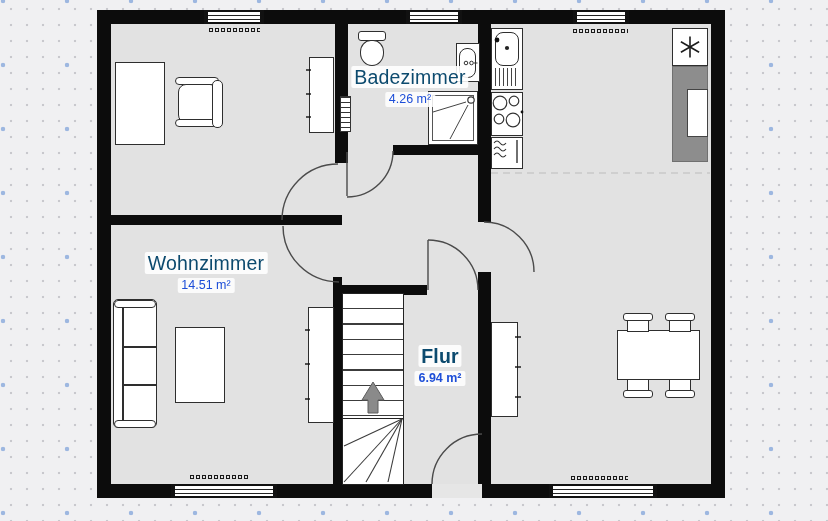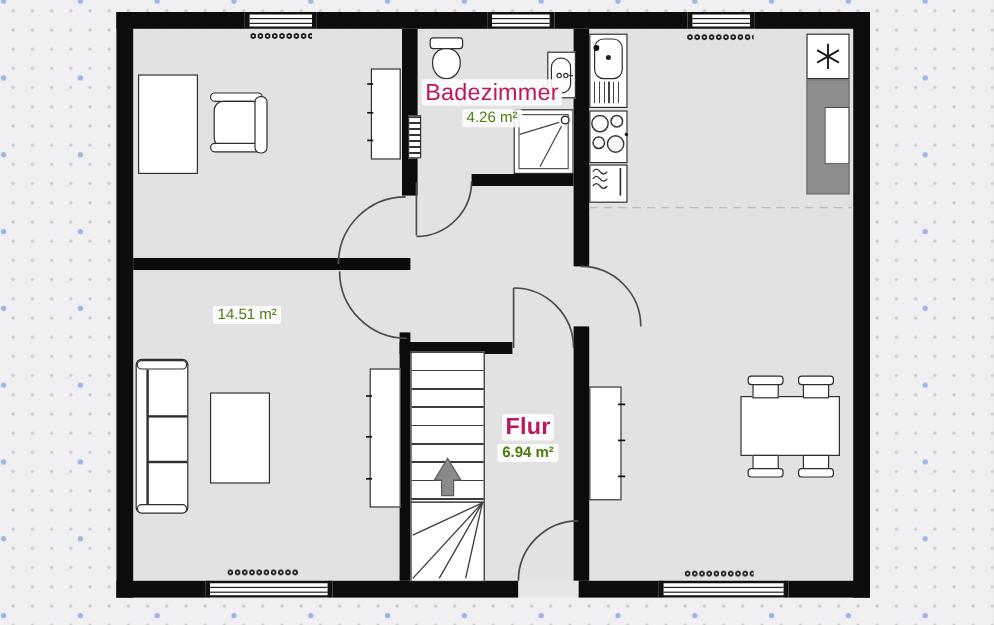--- a/index.html
+++ b/index.html
@@ -35,24 +35,24 @@
   .winder{position:absolute;left:342px;top:418px;width:62px;height:67px;z-index:4;
     background:#fff;border:1.4px solid #222;box-sizing:border-box;}
   .counter{position:absolute;background:#8d8d8d;border:1px solid #707070;box-sizing:border-box;z-index:4;}
   .counter-inset{position:absolute;background:#fff;border:1.2px solid #444;box-sizing:border-box;z-index:5;}
   .stripe-h{position:absolute;background:#fff;border:1.2px solid #333;box-sizing:border-box;z-index:5;
     background-image:repeating-linear-gradient(to bottom, #333 0 1px, rgba(0,0,0,0) 1px 5px);}
   .stripe-v{position:absolute;z-index:5;
     background-image:repeating-linear-gradient(to right, #444 0 1px, rgba(0,0,0,0) 1px 4px);}
   svg.overlay{position:absolute;left:0;top:0;z-index:20;pointer-events:none;}
   .rlabel{position:absolute;transform:translateX(-50%);text-align:center;z-index:30;white-space:nowrap;}
-  .rname{display:inline-block;font-size:19.5px;line-height:22px;color:#be185d;letter-spacing:.2px;
+  .rname{display:inline-block;font-size:19.5px;line-height:22px;color:#0c4a6e;letter-spacing:.2px;
     background:rgba(255,255,255,.88);padding:0 3px;border-radius:2px;}
   .rarea{display:block;margin-top:1px;}
-  .rarea span{display:inline-block;font-size:12.5px;line-height:15px;color:#4d7c0f;
+  .rarea span{display:inline-block;font-size:12.5px;line-height:15px;color:#1d4ed8;
     background:rgba(255,255,255,.85);padding:0 4px;border-radius:2px;}
 </style>
 </head>
 <body>
 
 <div id="canvas">
 
   <div class="floor"></div>
 
   <div class="room" style="left:111px;top:24px;width:224px;height:191px;"></div>
@@ -213,20 +213,21 @@
     <line x1="491" y1="173" x2="710" y2="173" stroke="#bcbcbc" stroke-width="1.2" stroke-dasharray="7 5"></line>
   </svg>
 
   <div class="rlabel" style="left:202px;top:157px;">
   </div>
   <div class="rlabel" style="left:410px;top:66px;">
     <span class="rname">Badezimmer</span>
     <span class="rarea"><span>4.26 m²</span></span>
   </div>
   <div class="rlabel" style="left:206px;top:252px;">
+    <span class="rname">Wohnzimmer</span>
     <span class="rarea"><span>14.51 m²</span></span>
   </div>
   <div class="rlabel" style="left:440px;top:345px;font-weight:bold;">
     <span class="rname">Flur</span>
     <span class="rarea"><span>6.94 m²</span></span>
   </div>
 
 </div>
 
 </body></html>

